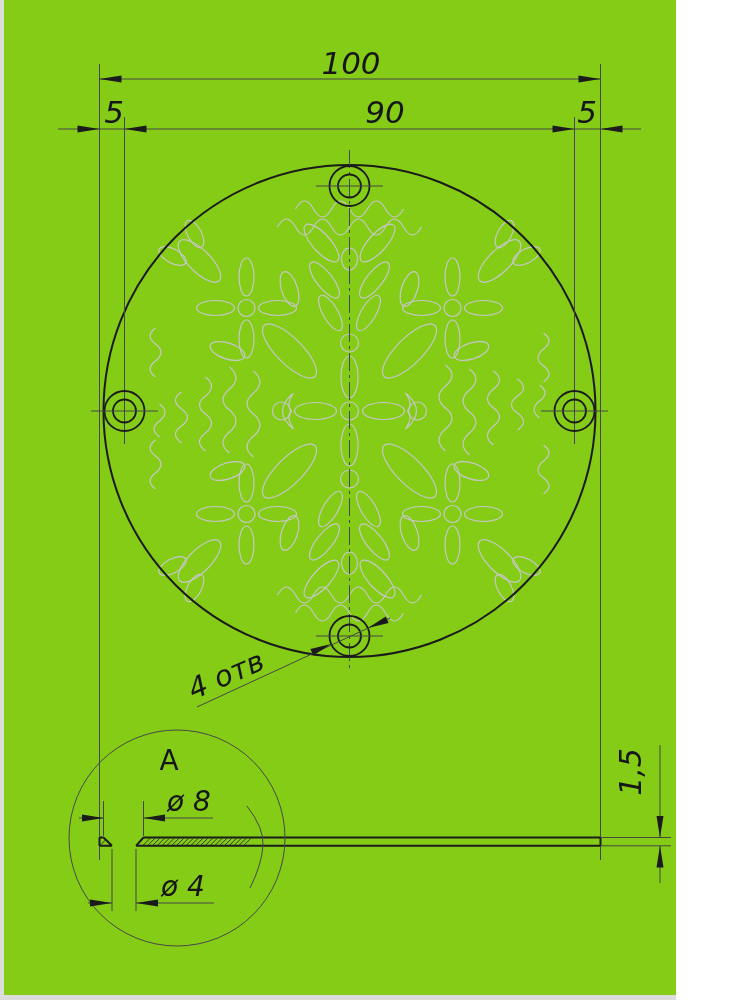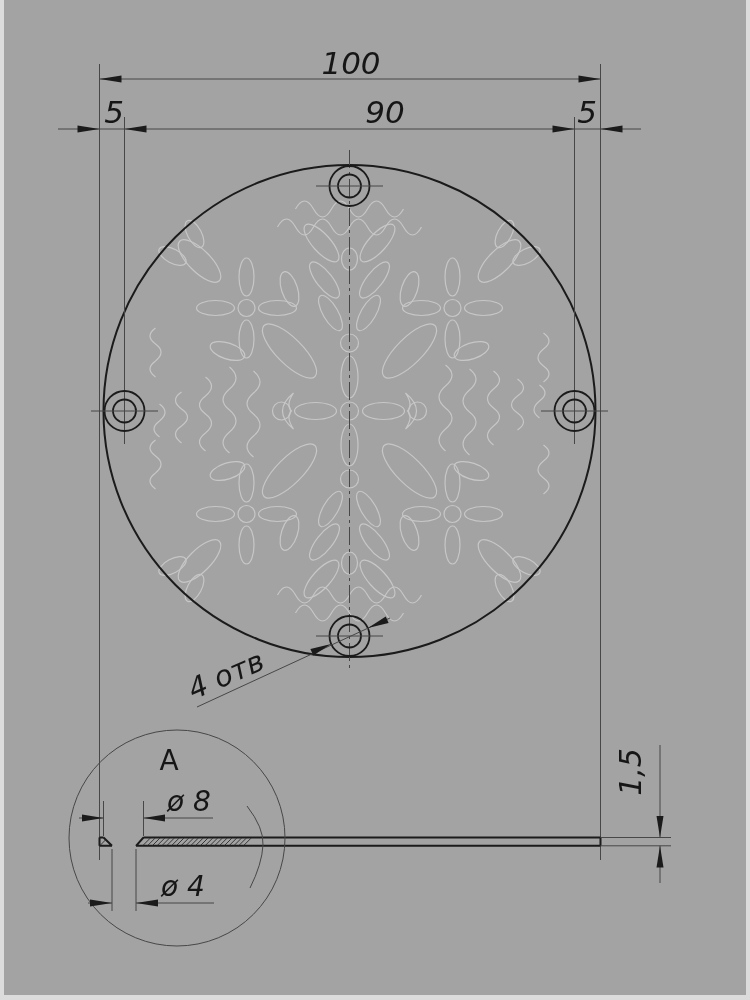--- a/index.html
+++ b/index.html
@@ -1,16 +1,16 @@
 <!DOCTYPE html>
 <html><head>
 <meta charset="utf-8">
 <style>
   html,body{margin:0;padding:0;background:#fff}
-  .sheet{position:relative;width:750px;height:1000px;background:#a3a3a3;overflow:hidden}
+  .sheet{position:relative;width:676px;height:1000px;background:#84cc16;overflow:hidden}
   svg{display:block}
   .thick{stroke:#1b1b1b;stroke-width:2;fill:none}
   .med{stroke:#1b1b1b;stroke-width:1.8;fill:none}
   .thin{stroke:#474747;stroke-width:1;fill:none}
   .hatch line{stroke:#2a2a2a;stroke-width:.9}
   .orn, .orn *{stroke:#c7c7c7;stroke-width:1.2;fill:none}
   .arr{fill:#1b1b1b;stroke:none}
   .cl{stroke-dasharray:18 4 3 4}
   text{fill:#161616;font-family:"DejaVu Sans","Liberation Sans",sans-serif;font-style:italic}
   .dimtxt{font-size:31px}

